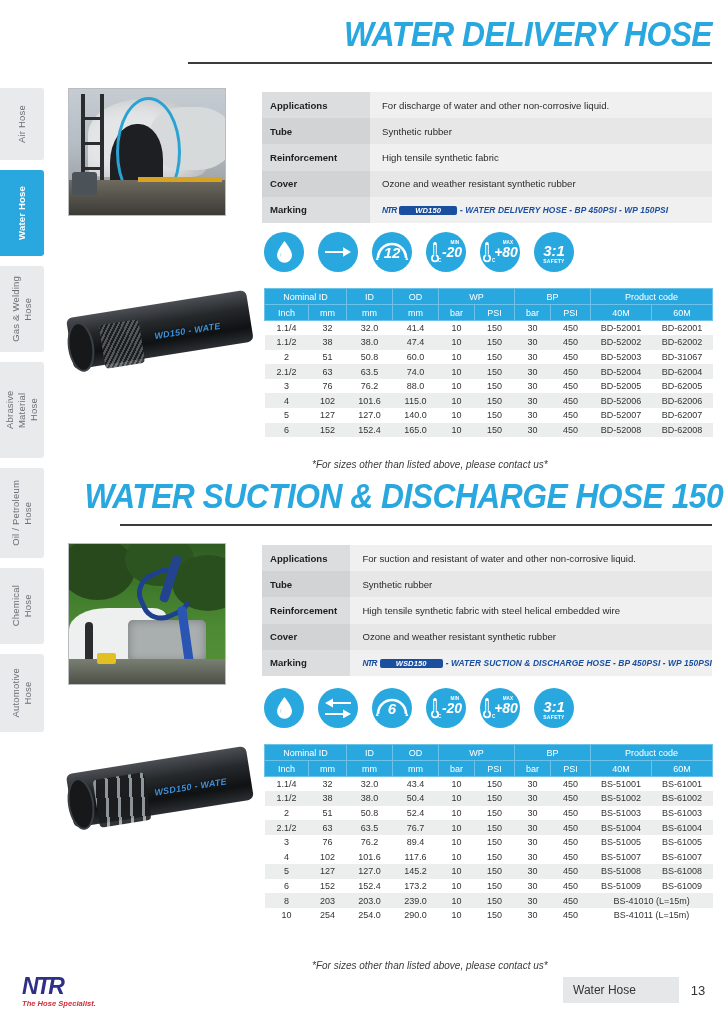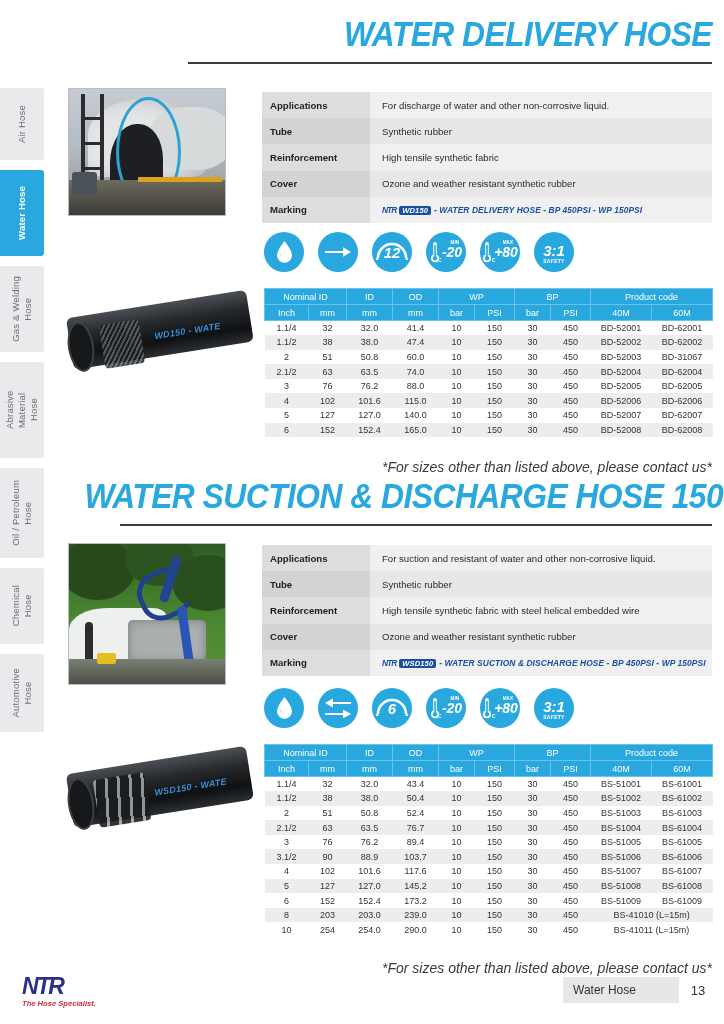--- a/index.html
+++ b/index.html
@@ -48,21 +48,21 @@
 
   
   .spec { position: absolute; border-collapse: collapse; }
   .spec td { font-size: 9.6px; color: #2b2b2b; vertical-align: middle; height: 26.2px; }
   .spec td.k { width: 108px; background: #dcdddf; font-weight: bold; padding-left: 8px; color:#1e1e1e; }
   .spec td.v { background: #f0f0f1; padding-left: 12px; }
   .spec tr.alt td.k { background: #d2d3d5; }
   .spec tr.alt td.v { background: #e7e7e8; }
   .mark { color:#1a4fa0; font-weight: bold; font-style: italic; font-size: 8.4px; letter-spacing:.1px; white-space:nowrap; }
   .mark .logo-sm { color:#1a4fa0; font-weight:bold; letter-spacing:-1px; margin-right:3px; }
-  .mark .chip { background:#1a4fa0; color:#fff; padding:0 3px; border-radius:2px; margin-right:3px; font-size:7.6px; }
+  .mark .chip { background:#1a4fa0; color:#fff; padding:0 16px; border-radius:2px; margin-right:3px; font-size:7.6px; }
 
   
   .icons { position: absolute; display: flex; gap: 14px; }
   .ic {
     width: 40px; height: 40px; border-radius: 50%;
     background: #29a8e0; color: #fff;
     display:flex; align-items:center; justify-content:center;
     position: relative; flex: 0 0 auto;
   }
   .ic svg { display:block; }
@@ -80,21 +80,21 @@
     font-size: 9px; font-weight: normal;
     border: 1px solid #6cc3ea;
     height: 16px; padding: 0;
   }
   .dt td {
     font-size: 9px; color: #333; text-align: center;
     height: 14.6px; padding: 0; border: 0;
   }
   .dt tr.z td { background: #eceded; }
   .dt .topline td { border-top: 1.6px solid #4a4a4a; }
-  .note { position:absolute; font-size: 14px; color:#3a3a3a; font-style: italic; text-align: right; }
+  .note { position:absolute; font-size: 10px; color:#3a3a3a; font-style: italic; }
 
   
   .logo-wrap { position:absolute; left: 22px; top: 975px; width: 100px; }
   .logo-mark { font-size: 23px; font-weight: bold; font-style: italic; color:#2e2f86; letter-spacing:-2.2px; line-height:1; }
   .logo-tag { font-size: 7.6px; color:#cf2e3b; font-style: italic; font-weight:bold; margin-top:1px; }
   .foot-name { position:absolute; left: 563px; top: 977px; width: 116px; height: 26px;
                background:#e6e7e8; color:#333; font-size: 12px;
                display:flex; align-items:center; padding-left:10px; }
   .foot-pg  { position:absolute; left: 683px; top: 977px; width: 30px; height:26px;
               color:#333; font-size: 13px; display:flex; align-items:center; justify-content:center;text-align:center; }
@@ -585,32 +585,20 @@
           <td>76</td>
           <td>76.2</td>
           <td>89.4</td>
           <td>10</td>
           <td>150</td>
           <td>30</td>
           <td>450</td>
           <td>BS-51005</td>
           <td>BS-61005</td>
         </tr>
-        <tr class="z ">
-          <td>3.1/2</td>
-          <td>90</td>
-          <td>88.9</td>
-          <td>103.7</td>
-          <td>10</td>
-          <td>150</td>
-          <td>30</td>
-          <td>450</td>
-          <td>BS-51006</td>
-          <td>BS-61006</td>
-        </tr>
         <tr class="">
           <td>4</td>
           <td>102</td>
           <td>101.6</td>
           <td>117.6</td>
           <td>10</td>
           <td>150</td>
           <td>30</td>
           <td>450</td>
           <td>BS-51007</td>

